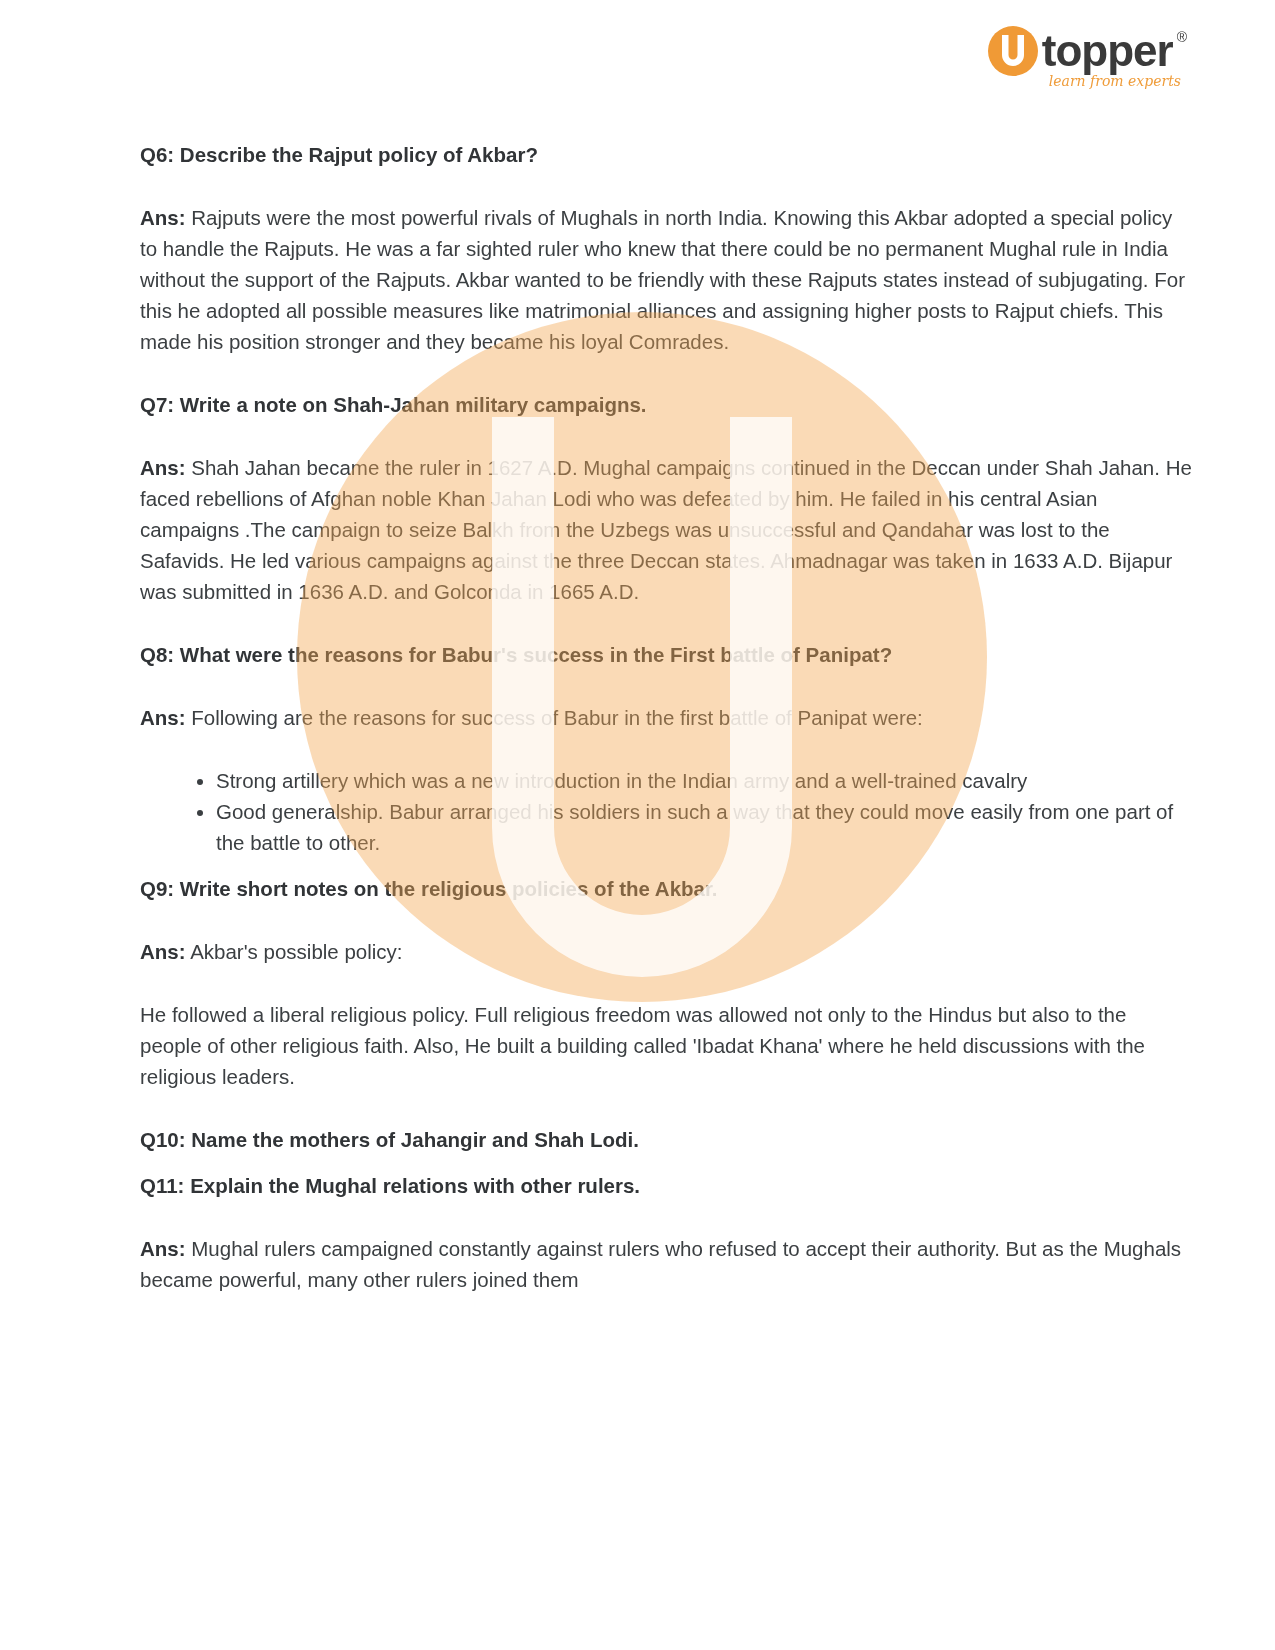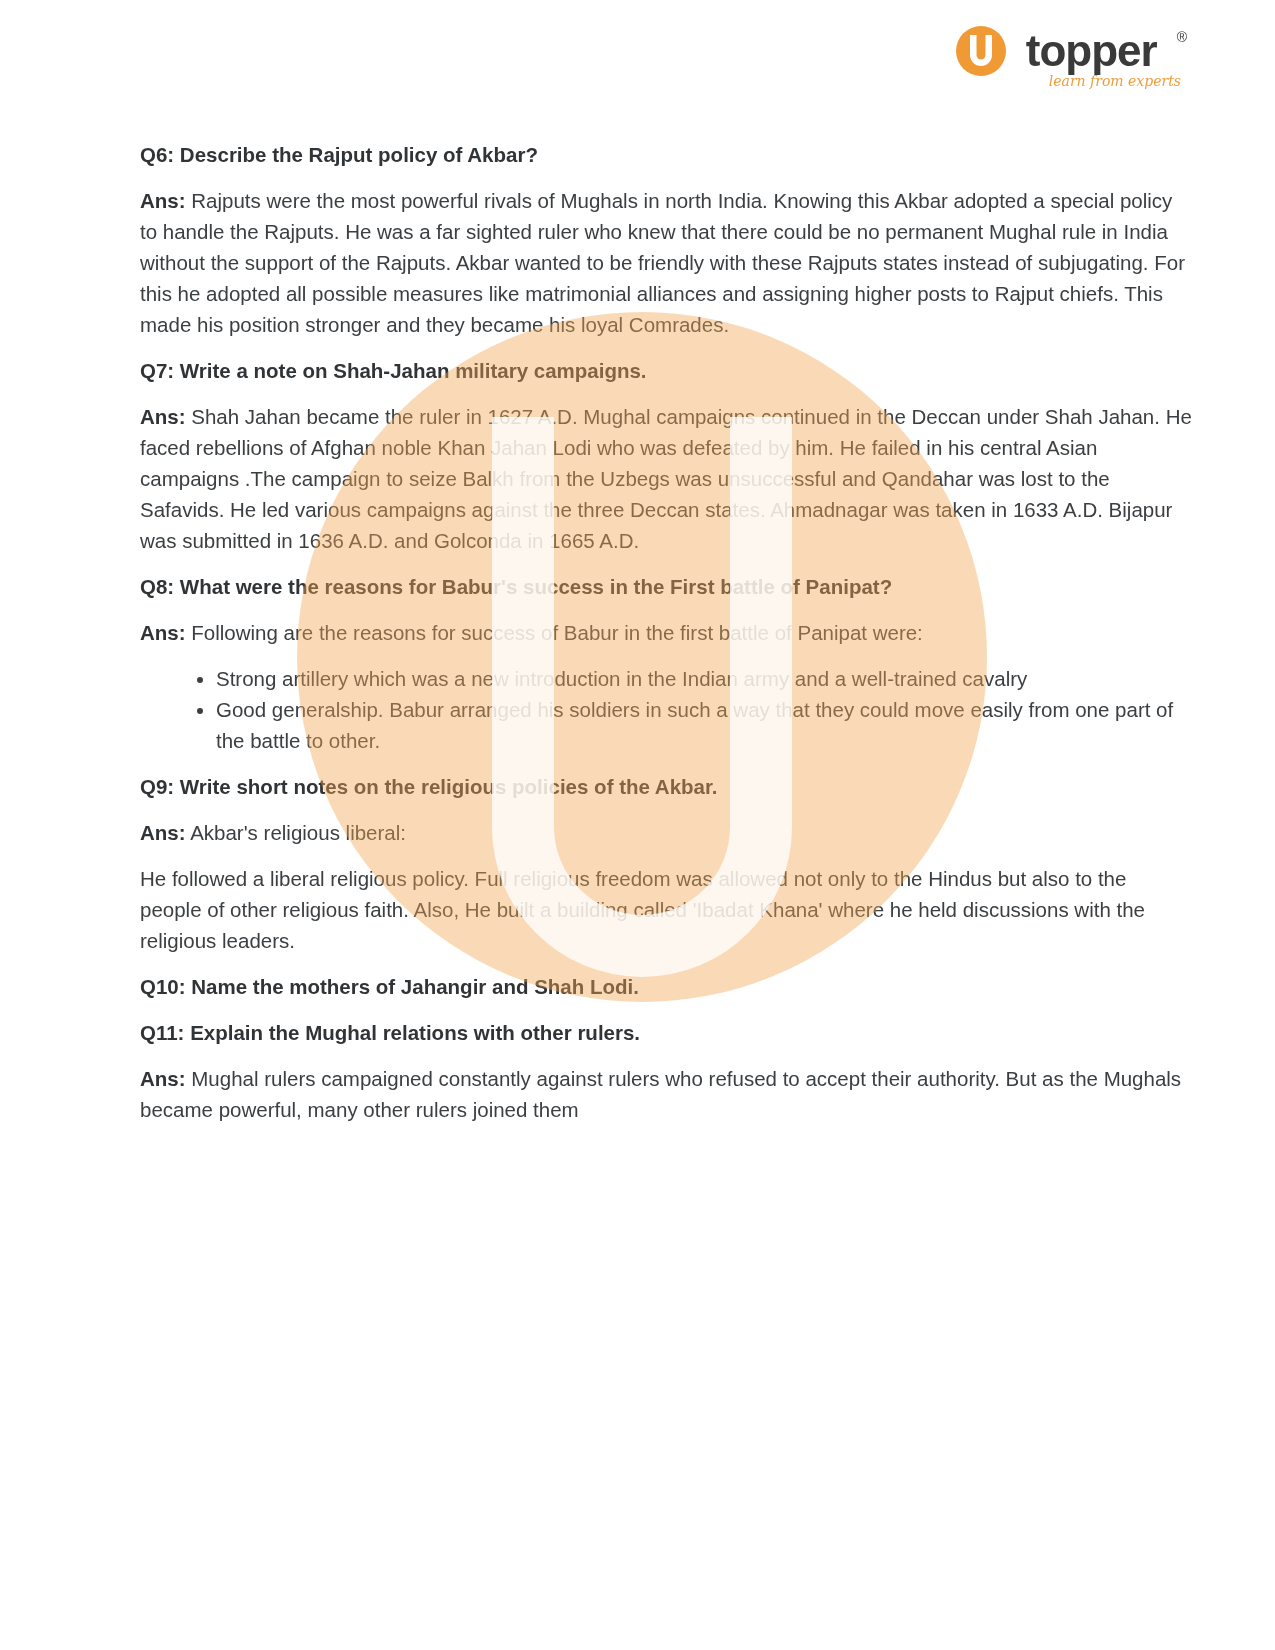--- a/index.html
+++ b/index.html
@@ -18,21 +18,21 @@
   .brand {
     position: absolute;
     top: 26px;
     right: 88px;
     z-index: 4;
     text-align: right;
   }
   .brand-row {
     display: flex;
     align-items: center;
-    gap: 20px;
+    gap: 4px;
     justify-content: flex-end;
   }
   .brand-mark { display: inline-block; width: 50px; height: 50px; }
   .brand-mark svg { display: block; }
   .brand-name {
     font-size: 44px;
     font-weight: 700;
     color: #3a3a3a;
     letter-spacing: -1px;
     line-height: 1;
@@ -63,21 +63,21 @@
     font-size: 20.5px;
     line-height: 31px;
   }
   .content h2 {
     font-size: 20.5px;
     font-weight: 700;
     color: #313437;
     margin: 15px 0;
     line-height: 31px;
   }
-  .content p { margin: 15px 0; }
+  .content p { margin: 32px 0; }
   .content .ans { font-weight: 700; color: #313437; }
   .content ul {
     margin: 8px 0 15px;
     padding-left: 76px;
     list-style: disc outside;
   }
   .content li { line-height: 31px; }
 
   
   .watermark {
@@ -119,21 +119,21 @@
     <p><strong class="ans">Ans:</strong> <span>Shah Jahan became the ruler in 1627 A.D. Mughal campaigns continued in the Deccan under Shah Jahan. He faced rebellions of Afghan noble Khan Jahan Lodi who was defeated by him. He failed in his central Asian campaigns .The campaign to seize Balkh from the Uzbegs was unsuccessful and Qandahar was lost to the Safavids. He led various campaigns against the three Deccan states. Ahmadnagar was taken in 1633 A.D. Bijapur was submitted in 1636 A.D. and Golconda in 1665 A.D.</span></p>
 
     <h2>Q8: What were the reasons for Babur's success in the First battle of Panipat?</h2>
     <p><strong class="ans">Ans:</strong> <span>Following are the reasons for success of Babur in the first battle of Panipat were:</span></p>
     <ul>
       <li>Strong artillery which was a new introduction in the Indian army and a well-trained cavalry</li>
       <li>Good generalship. Babur arranged his soldiers in such a way that they could move easily from one part of the battle to other.</li>
     </ul>
 
     <h2>Q9: Write short notes on the religious policies of the Akbar.</h2>
-    <p><strong class="ans">Ans:</strong> <span>Akbar's religious liberal:</span></p>
+    <p><strong class="ans">Ans:</strong> <span>Akbar's possible policy:</span></p>
     <p>He followed a liberal religious policy. Full religious freedom was allowed not only to the Hindus but also to the people of other religious faith. Also, He built a building called 'Ibadat Khana' where he held discussions with the religious leaders.</p>
 
     <h2>Q10: Name the mothers of Jahangir and Shah Lodi.</h2>
 
     <h2>Q11: Explain the Mughal relations with other rulers.</h2>
     <p><strong class="ans">Ans:</strong> <span>Mughal rulers campaigned constantly against rulers who refused to accept their authority. But as the Mughals became powerful, many other rulers joined them</span></p>
 
   </main>
 
   <div class="watermark" aria-hidden="true">

